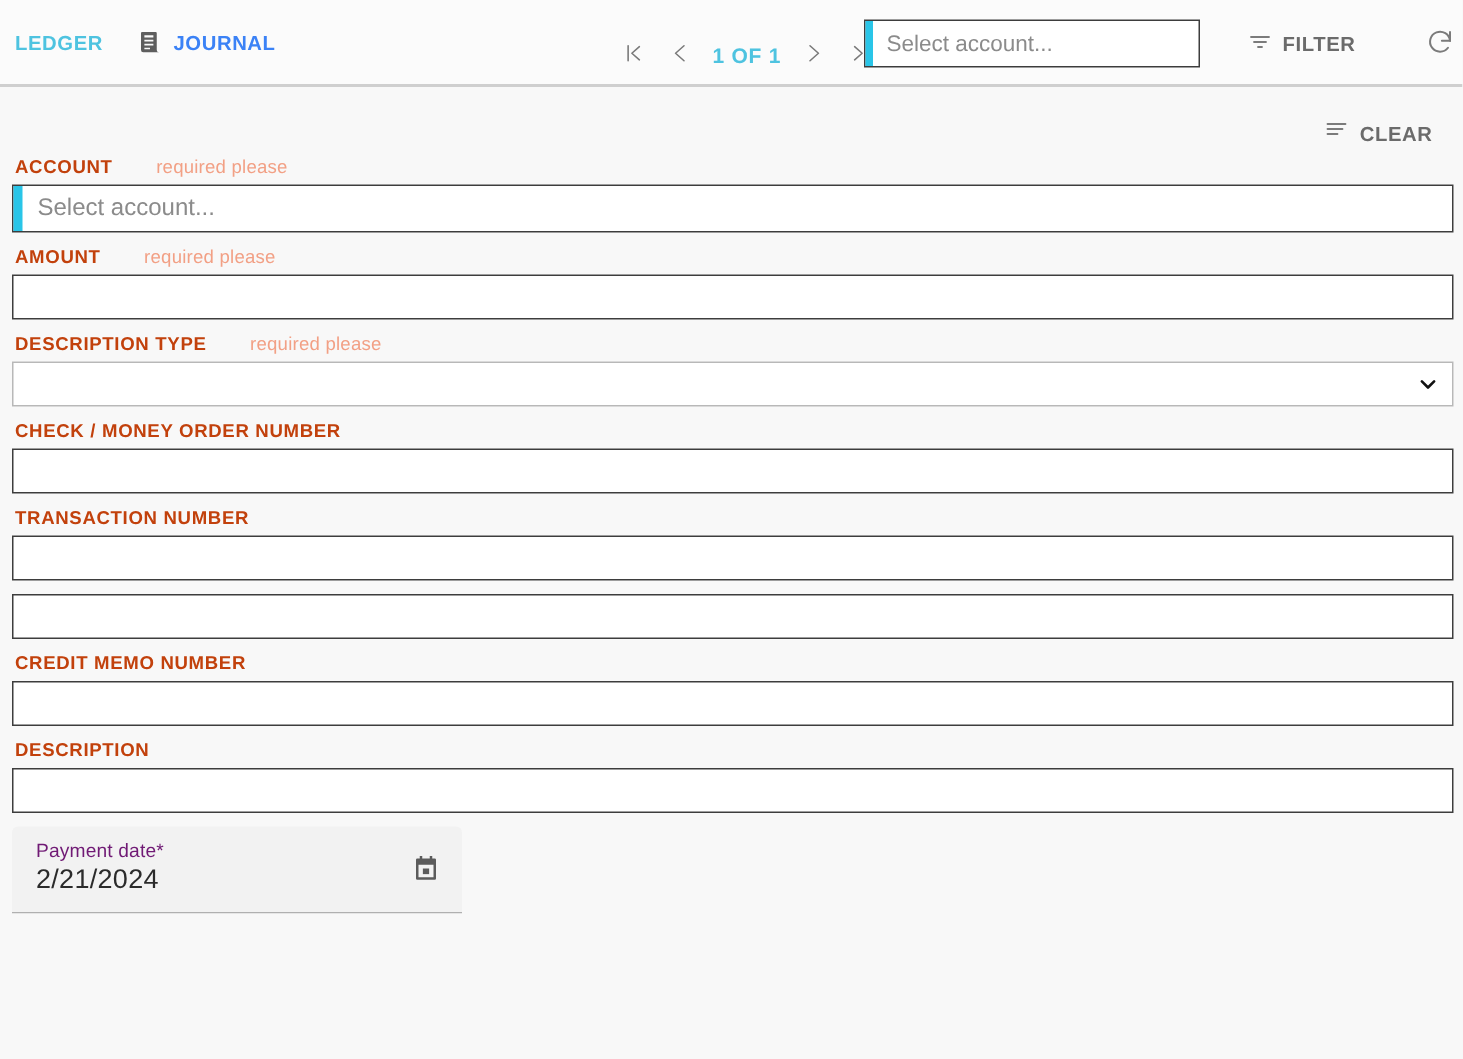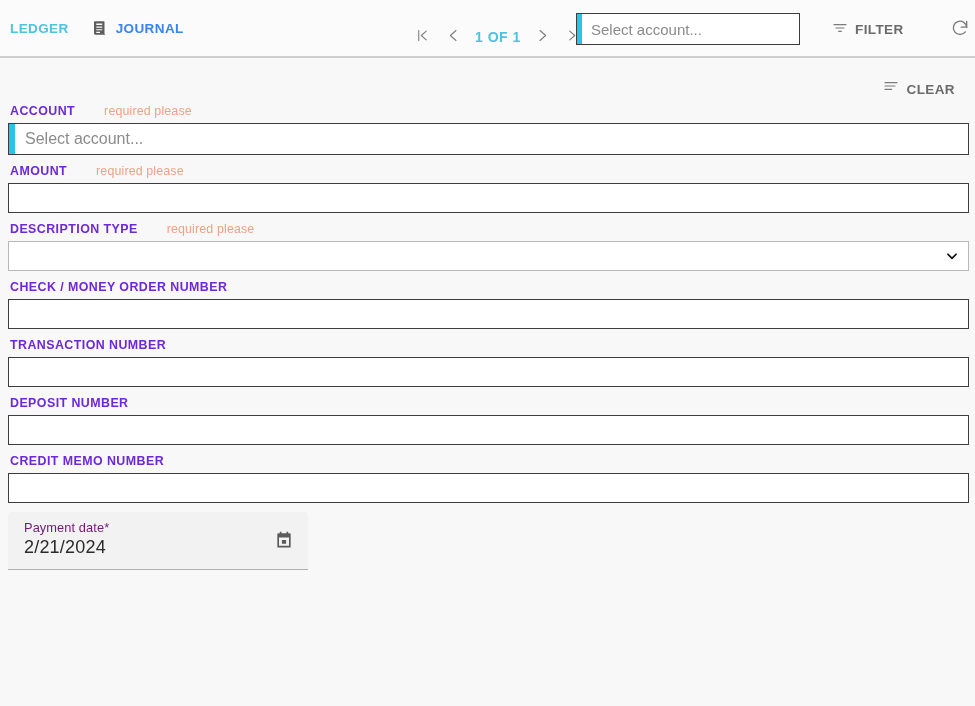--- a/index.html
+++ b/index.html
@@ -177,21 +177,21 @@
     display: flex;
     align-items: baseline;
     gap: 9px;
     margin-bottom: 5px;
     padding-left: 2px;
   }
   .field-label {
     font-size: 12.4px;
     font-weight: bold;
     letter-spacing: 0.45px;
-    color: #6d28d9;
+    color: #c2410c;
     white-space: nowrap;
   }
   .field-required {
     font-size: 12.4px;
     color: #f2a085;
     letter-spacing: 0.15px;
     white-space: nowrap;
     padding-left: 20px;
   }
 
@@ -426,33 +426,36 @@
   </div>
 
   <div class="field">
     <div class="field-label-row">
       <span class="field-label">TRANSACTION NUMBER</span>
     </div>
     <input class="text-input" type="text" value="" placeholder="" style="">
   </div>
 
   <div class="field">
-    <div class="field-label-row">
-      <span class="field-label">DEPOSIT NUMBER</span>
-    </div>
     <input class="text-input" type="text" value="" placeholder="" style="">
   </div>
 
   <div class="field">
     <div class="field-label-row">
       <span class="field-label">CREDIT MEMO NUMBER</span>
     </div>
     <input class="text-input" type="text" value="" placeholder="" style="">
   </div>
 
+  <div class="field">
+    <div class="field-label-row">
+      <span class="field-label">DESCRIPTION</span>
+    </div>
+    <input class="text-input" type="text" value="" placeholder="" style="">
+  </div>
 
   <div class="date-field">
     <div class="date-left">
       <span class="date-label">Payment date*</span>
       <span class="date-value">2/21/2024</span>
     </div>
     <button class="date-icon-btn">
       <span>
         <svg width="20" height="20" viewBox="0 0 24 24" fill="#5b5b5b">
           <path d="M7 2h2v2h6V2h2v2h2a1 1 0 0 1 1 1v15a1 1 0 0 1-1 1H5a1 1 0 0 1-1-1V5a1 1 0 0 1 1-1h2V2zm-1 7v10h12V9H6z"></path>

